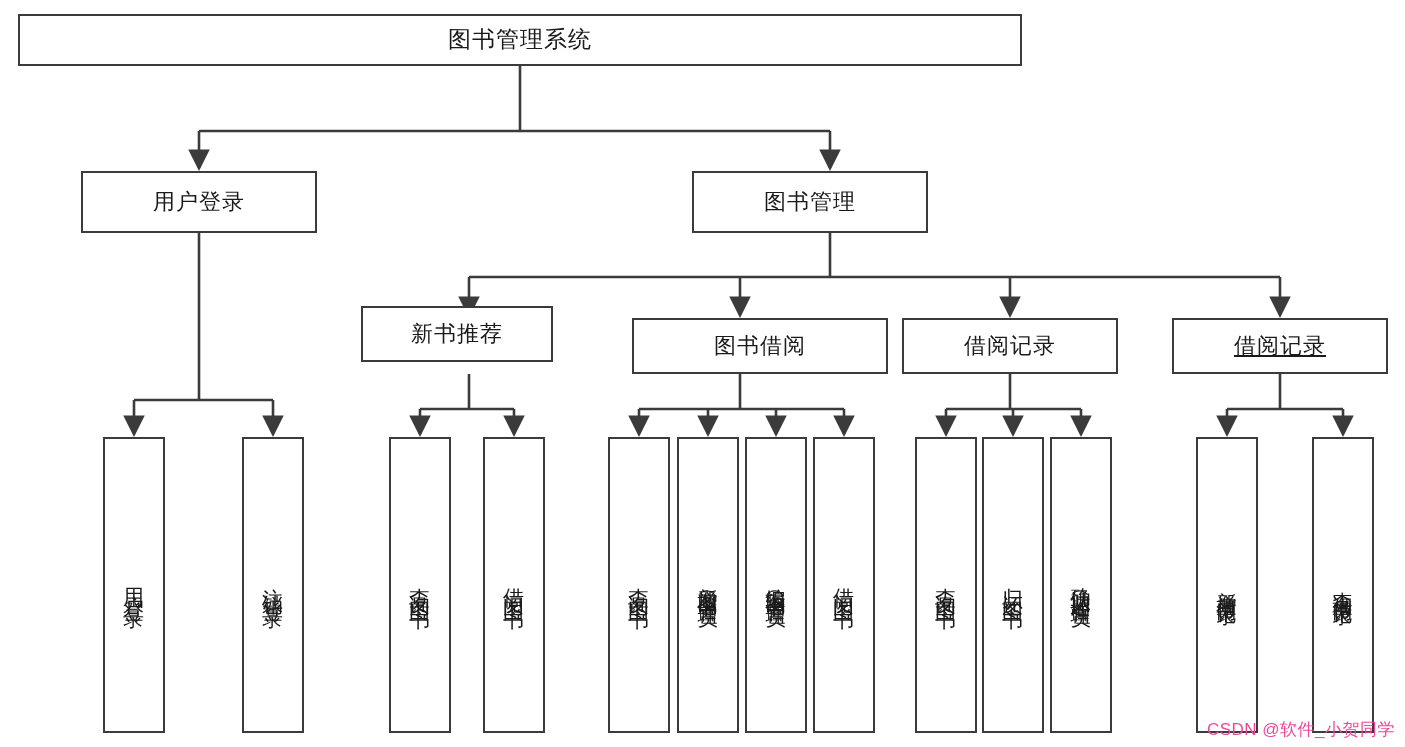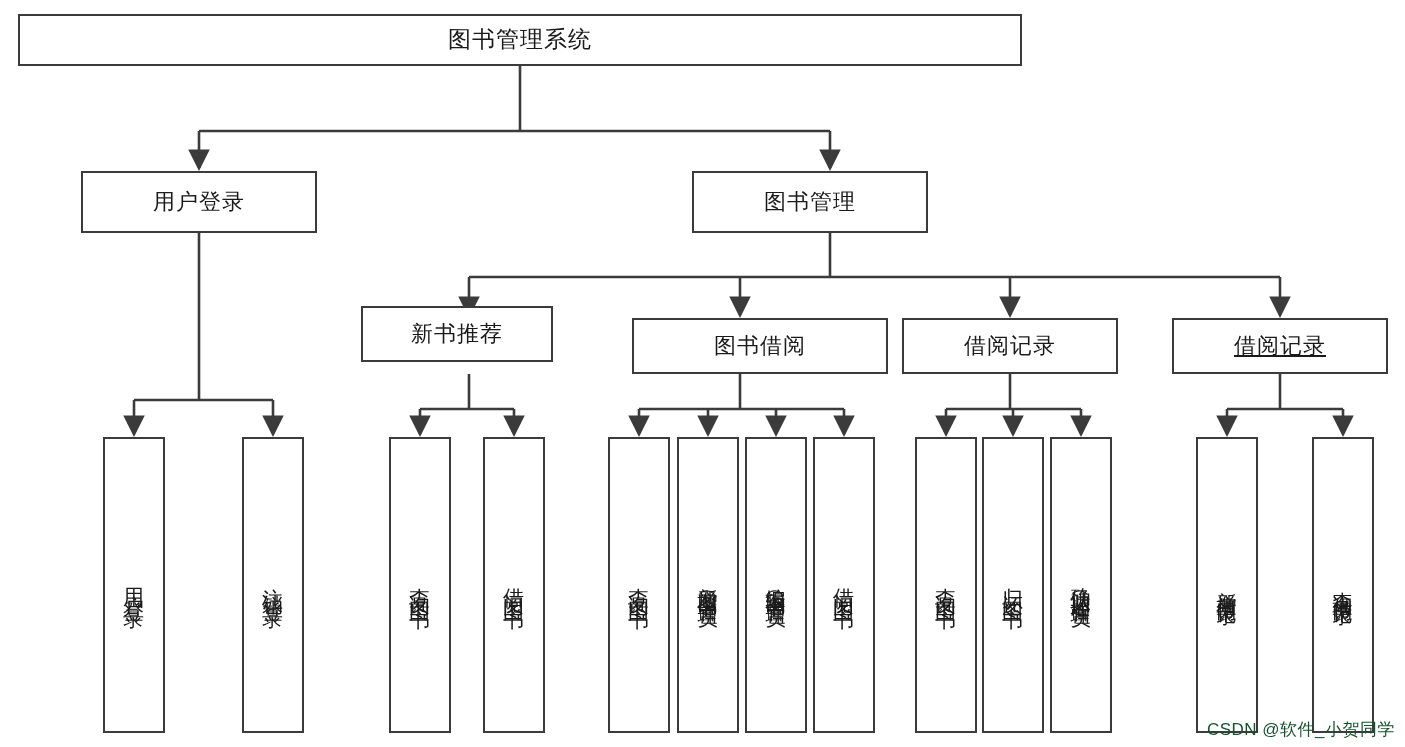--- a/index.html
+++ b/index.html
@@ -55,21 +55,21 @@
   }
   .node-v.tight {
     letter-spacing: 3px;
     font-size: 20px;
   }
   .watermark {
     position: absolute;
     right: 10px;
     bottom: 6px;
     font-size: 17px;
-    color: #14532d;
+    color: #ec4899;
     letter-spacing: 0.5px;
     white-space: nowrap;
     pointer-events: none;
   }
 </style>
 </head>
 <body>
 
 <div id="canvas">
 

